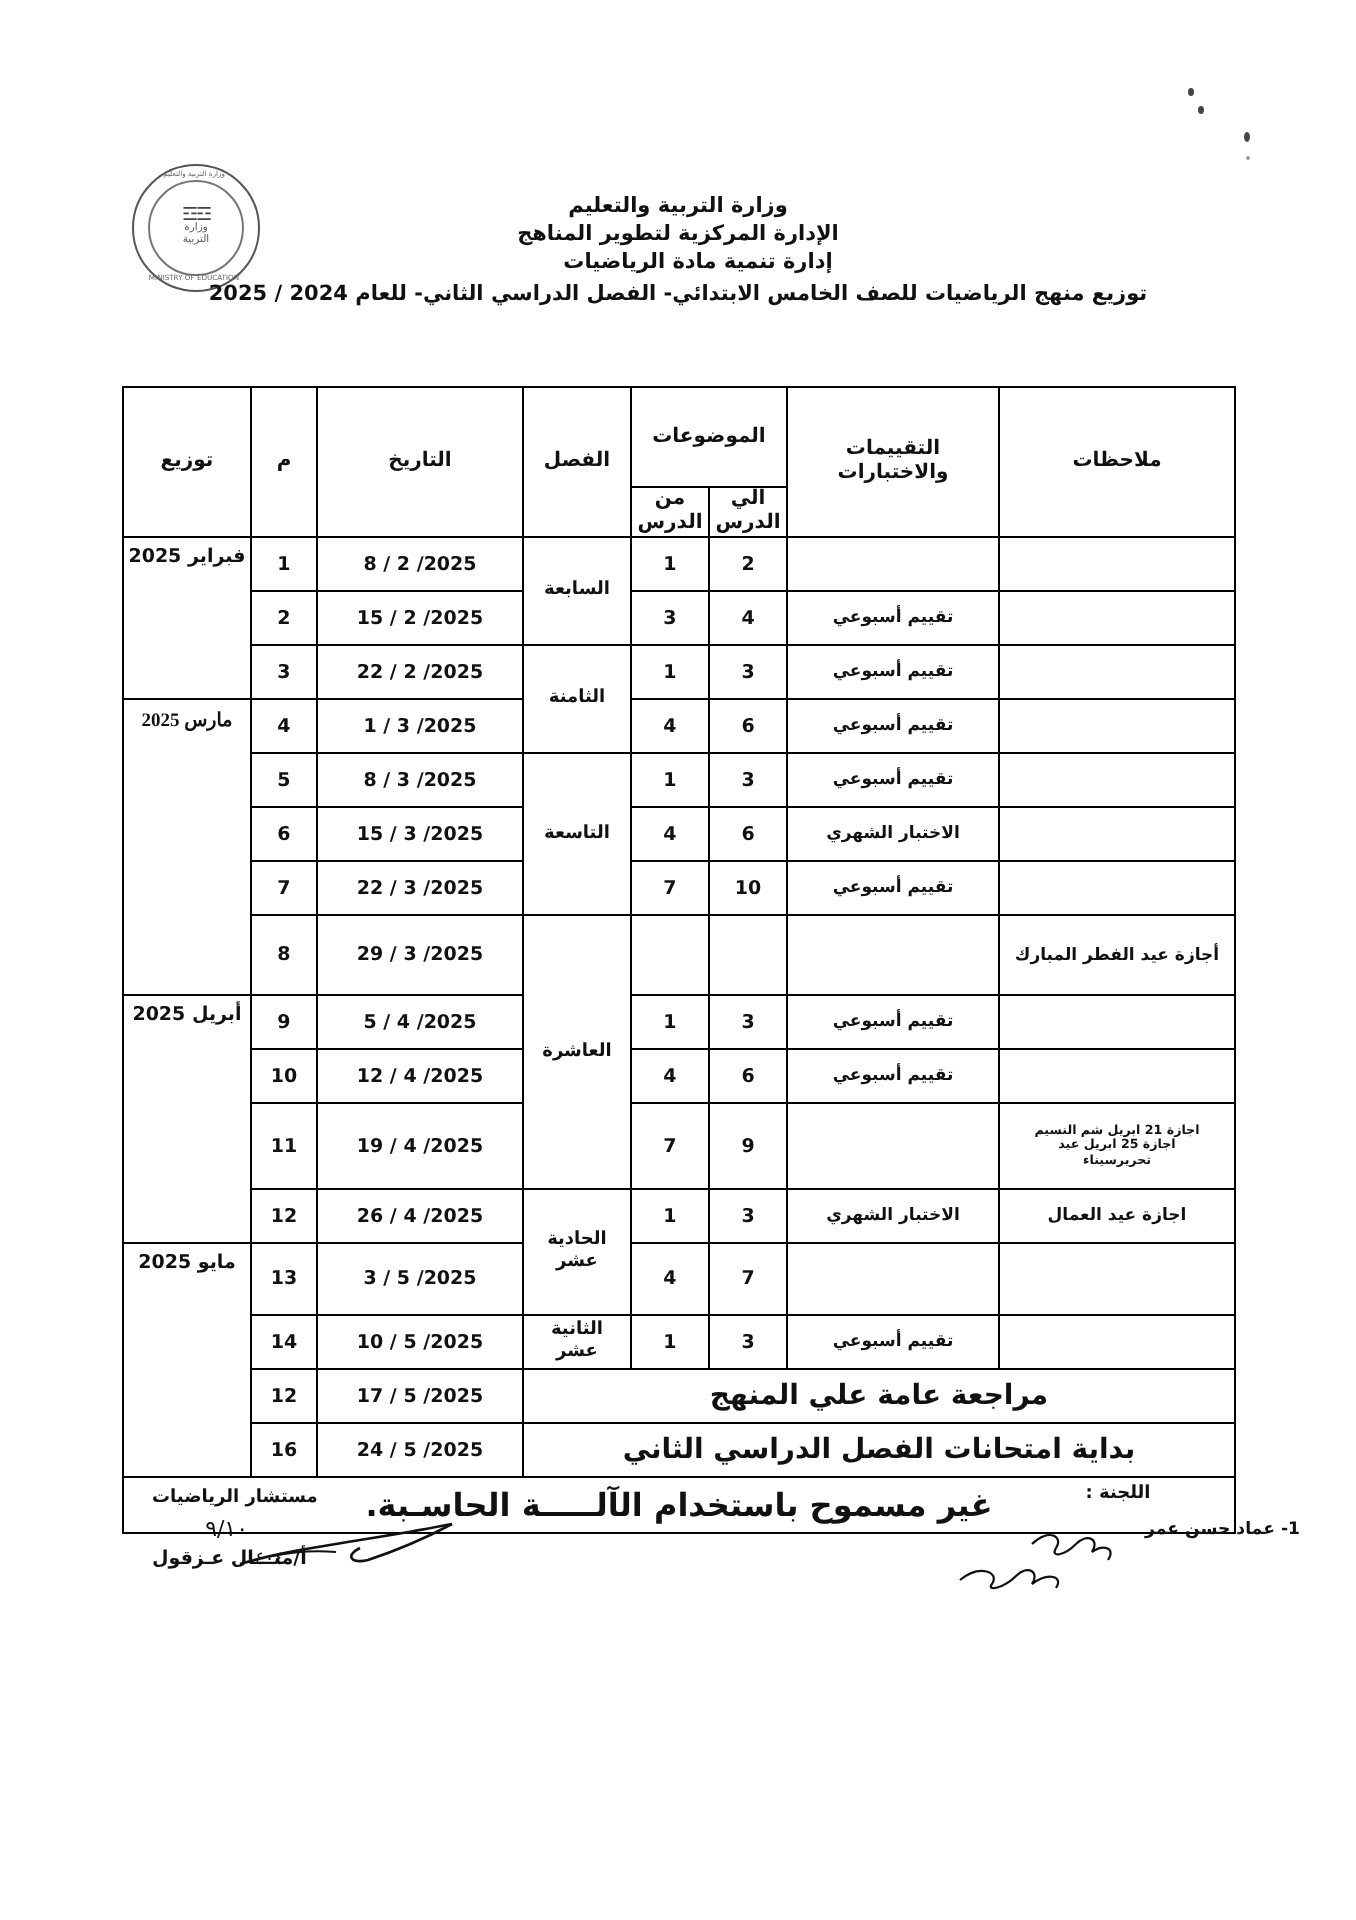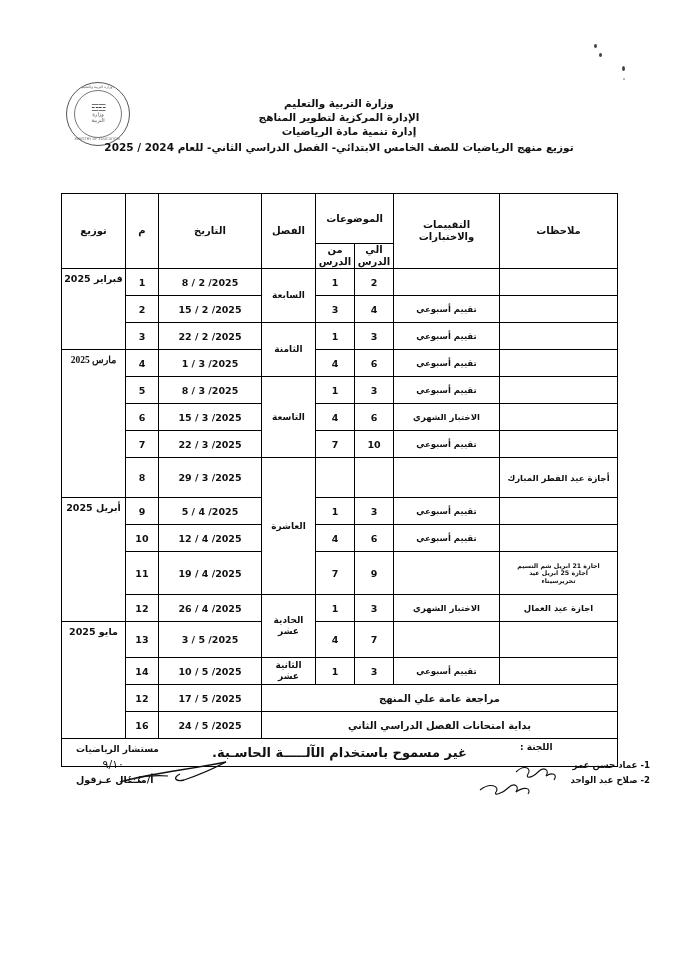--- a/index.html
+++ b/index.html
@@ -74,22 +74,22 @@
   table.sched th{font-size:10px;line-height:12px;}
   .th-sub{font-size:7px;line-height:8px;}
   td.month{font-size:9.5px;}
   td.num{font-size:9.5px;}
   td.date{font-size:9.5px;}
   td.unit{font-size:9px;line-height:11px;}
   td.lesson{font-size:9.5px;}
   td.eval{font-size:8.5px;}
   td.note{font-size:8.5px;line-height:10px;}
   td.note-small{font-size:6.3px;line-height:7.4px;}
-  td.wide{font-size:10px;}
-  td.foot-note{font-size:13px;letter-spacing:.3px;}
+  td.wide{font-size:14px;}
+  td.foot-note{font-size:16px;letter-spacing:.3px;}
 
   col.c-note{width:118px;}
   col.c-eval{width:106px;}
   col.c-to{width:39px;}
   col.c-from{width:39px;}
   col.c-unit{width:54px;}
   col.c-date{width:103px;}
   col.c-m{width:33px;}
   col.c-month{width:64px;}
 
@@ -104,21 +104,21 @@
   .sig{
     position:absolute;left:76px;top:744px;width:230px;text-align:left;
   }
   .sig-title{font-size:9px;font-weight:bold;color:#111;}
   .sig-name{font-size:9.5px;font-weight:bold;color:#111;margin-top:20px;}
   .sig-ink{position:absolute;left:0;top:8px;width:230px;height:36px;}
 
   .committee{
     position:absolute;left:420px;top:742px;width:230px;
   }
-  .cm-title{font-size:9px;font-weight:bold;text-align:left;width:78px;margin-right:52px;}
+  .cm-title{font-size:9px;font-weight:bold;text-align:center;width:78px;margin-right:52px;}
   .cm-list{margin-top:6px;position:relative;}
   .cm-row{font-size:8.6px;font-weight:bold;line-height:15px;white-space:nowrap;}
   .cm-ink{position:absolute;left:0;top:0;width:230px;height:40px;}
 </style>
 </head>
 <body>
 
 <div class="page">
 
   <div class="speck" style="left:594px;top:44px;width:3px;height:4px;"></div>
@@ -379,24 +379,20 @@
     <div class="sig-name">أ/منـــال عـزقول</div>
   </div>
 
   <div class="committee">
     <div class="cm-title">اللجنة :</div>
     <div class="cm-list">
       <div class="cm-row">
         <span>1-</span>
         <span>عماد حسن عمر</span>
       </div>
-      <div class="cm-row">
-        <span>2-</span>
-        <span>صلاح عبد الواحد</span>
-      </div>
       <svg class="cm-ink" viewBox="0 0 230 40">
         <path d="M96 14 C104 6,112 10,108 16 C105 21,112 20,118 14 C124 8,130 12,126 18" stroke="#111" stroke-width="1.1" fill="none"></path>
         <path d="M126 18 C132 14,138 16,134 22" stroke="#111" stroke-width="1.1" fill="none"></path>
         <path d="M60 32 C70 24,80 28,76 34 C73 38,82 36,88 30 C94 24,100 28,96 34" stroke="#111" stroke-width="1.1" fill="none"></path>
         <path d="M96 34 C104 28,112 30,108 36" stroke="#111" stroke-width="1.1" fill="none"></path>
       </svg>
     </div>
   </div>
 
 </div>

